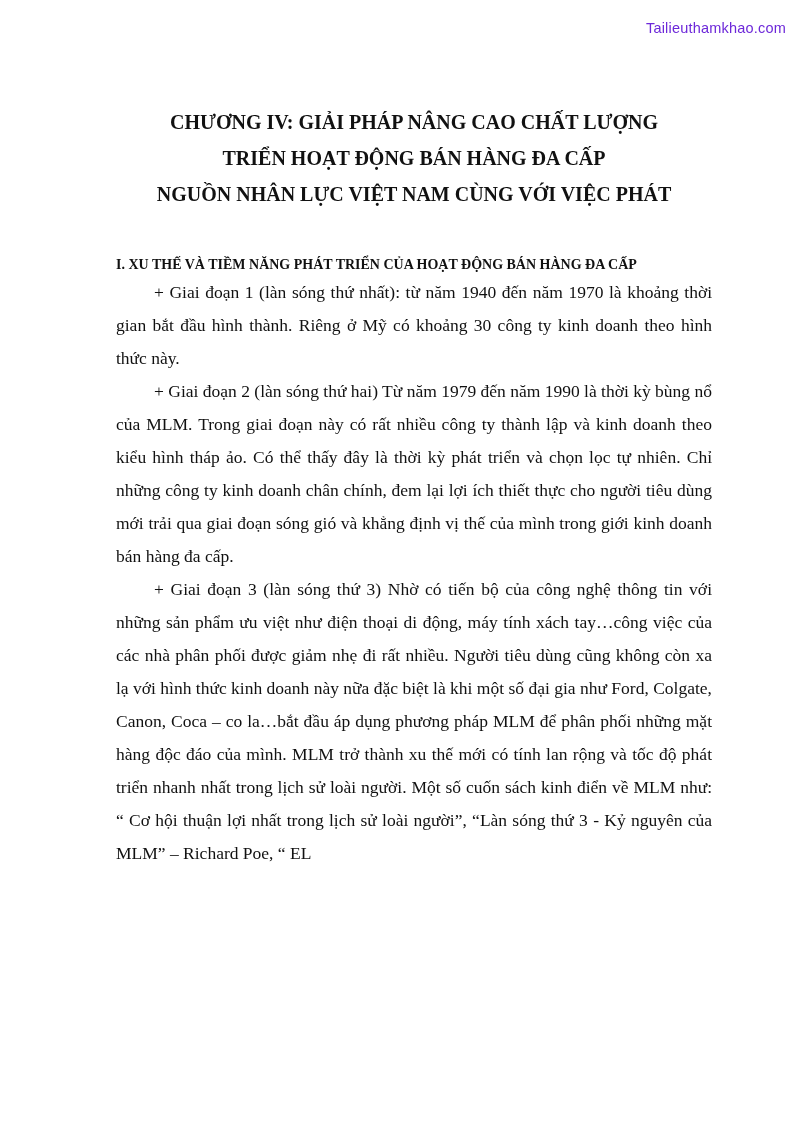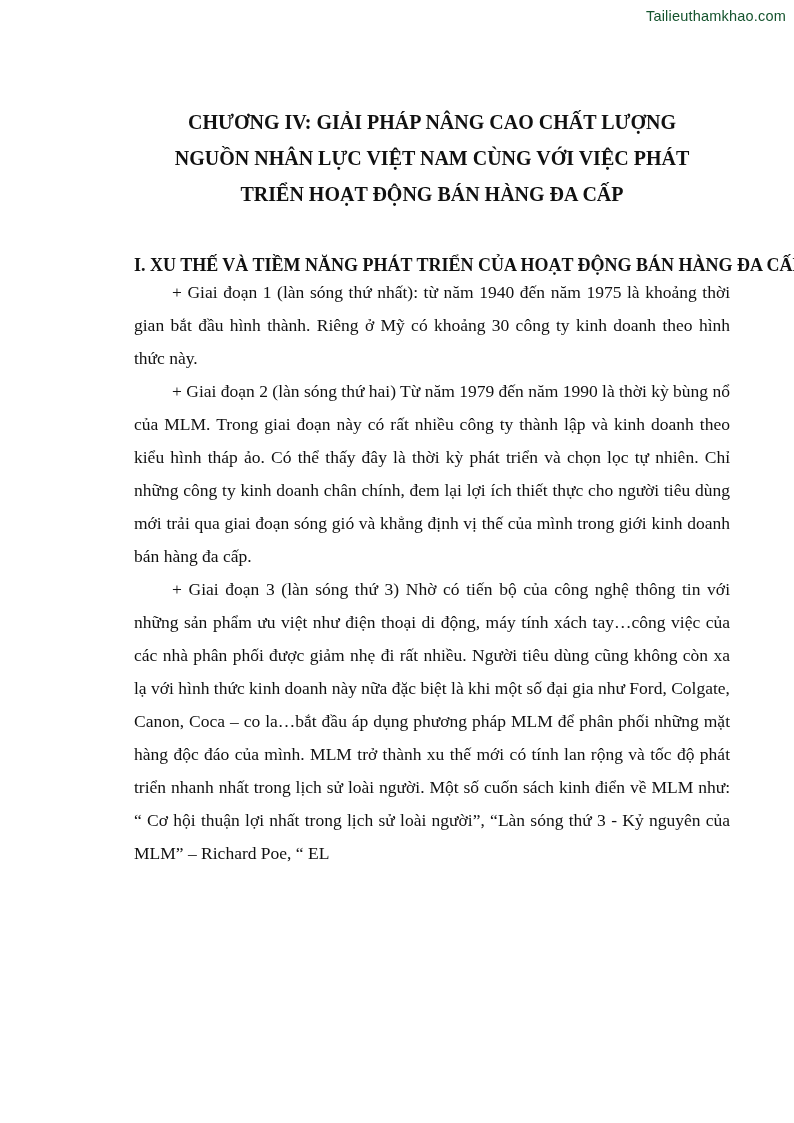--- a/index.html
+++ b/index.html
@@ -11,46 +11,46 @@
     position: relative;
     width: 794px;
     height: 1123px;
     background: #ffffff;
     overflow: hidden;
     font-family: "Liberation Serif", "DejaVu Serif", serif;
     color: #111111;
   }
   .watermark {
     position: absolute;
-    top: 8px;
+    top: 20px;
     right: 8px;
     font-family: "Liberation Sans", "DejaVu Sans", sans-serif;
     font-size: 14.5px;
-    color: #14532d;
+    color: #6d28d9;
     letter-spacing: 0.2px;
   }
   .content {
     position: absolute;
-    left: 134px;
+    left: 116px;
     top: 104px;
     width: 596px;
   }
   .title {
     margin: 0;
     font-size: 20px;
     font-weight: bold;
     text-align: center;
     line-height: 36px;
   }
   .title-line {
     display: block;
   }
   .section-heading {
     margin: 42px 0 0 0;
-    font-size: 18px;
+    font-size: 14px;
     font-weight: bold;
     line-height: 22px;
     white-space: nowrap;
   }
   .subsection-heading {
     margin: 5px 0 0 0;
     font-size: 17.5px;
     font-weight: bold;
     line-height: 33px;
   }
@@ -66,27 +66,27 @@
 <body>
 
 <div class="page">
 
   <div class="watermark">Tailieuthamkhao.com</div>
 
   <div class="content">
 
     <h1 class="title">
       <span class="title-line">CHƯƠNG IV: GIẢI PHÁP NÂNG CAO CHẤT LƯỢNG</span>
+      <span class="title-line">TRIỂN HOẠT ĐỘNG BÁN HÀNG ĐA CẤP</span>
       <span class="title-line">NGUỒN NHÂN LỰC VIỆT NAM CÙNG VỚI VIỆC PHÁT</span>
-      <span class="title-line">TRIỂN HOẠT ĐỘNG BÁN HÀNG ĐA CẤP</span>
     </h1>
 
     <h2 class="section-heading">I. XU THẾ VÀ TIỀM NĂNG PHÁT TRIỂN CỦA HOẠT ĐỘNG BÁN HÀNG ĐA CẤP</h2>
 
 
     <div class="body-text">
-      <p>+ Giai đoạn 1 (làn sóng thứ nhất): từ năm 1940 đến năm 1975 là khoảng thời gian bắt đầu hình thành. Riêng ở Mỹ có khoảng 30 công ty kinh doanh theo hình thức này.</p>
+      <p>+ Giai đoạn 1 (làn sóng thứ nhất): từ năm 1940 đến năm 1970 là khoảng thời gian bắt đầu hình thành. Riêng ở Mỹ có khoảng 30 công ty kinh doanh theo hình thức này.</p>
       <p>+ Giai đoạn 2 (làn sóng thứ hai) Từ năm 1979 đến năm 1990 là thời kỳ bùng nổ của MLM. Trong giai đoạn này có rất nhiều công ty thành lập và kinh doanh theo kiểu hình tháp ảo. Có thể thấy đây là thời kỳ phát triển và chọn lọc tự nhiên. Chỉ những công ty kinh doanh chân chính, đem lại lợi ích thiết thực cho người tiêu dùng mới trải qua giai đoạn sóng gió và khẳng định vị thế của mình trong giới kinh doanh bán hàng đa cấp.</p>
       <p>+ Giai đoạn 3 (làn sóng thứ 3) Nhờ có tiến bộ của công nghệ thông tin với những sản phẩm ưu việt như điện thoại di động, máy tính xách tay…công việc của các nhà phân phối được giảm nhẹ đi rất nhiều. Người tiêu dùng cũng không còn xa lạ với hình thức kinh doanh này nữa đặc biệt là khi một số đại gia như Ford, Colgate, Canon, Coca – co la…bắt đầu áp dụng phương pháp MLM để phân phối những mặt hàng độc đáo của mình. MLM trở thành xu thế mới có tính lan rộng và tốc độ phát triển nhanh nhất trong lịch sử loài người. Một số cuốn sách kinh điển về MLM như: “ Cơ hội thuận lợi nhất trong lịch sử loài người”, “Làn sóng thứ 3 - Kỷ nguyên của MLM” – Richard Poe, “ EL</p>
     </div>
 
   </div>
 </div>
 
 </body></html>

